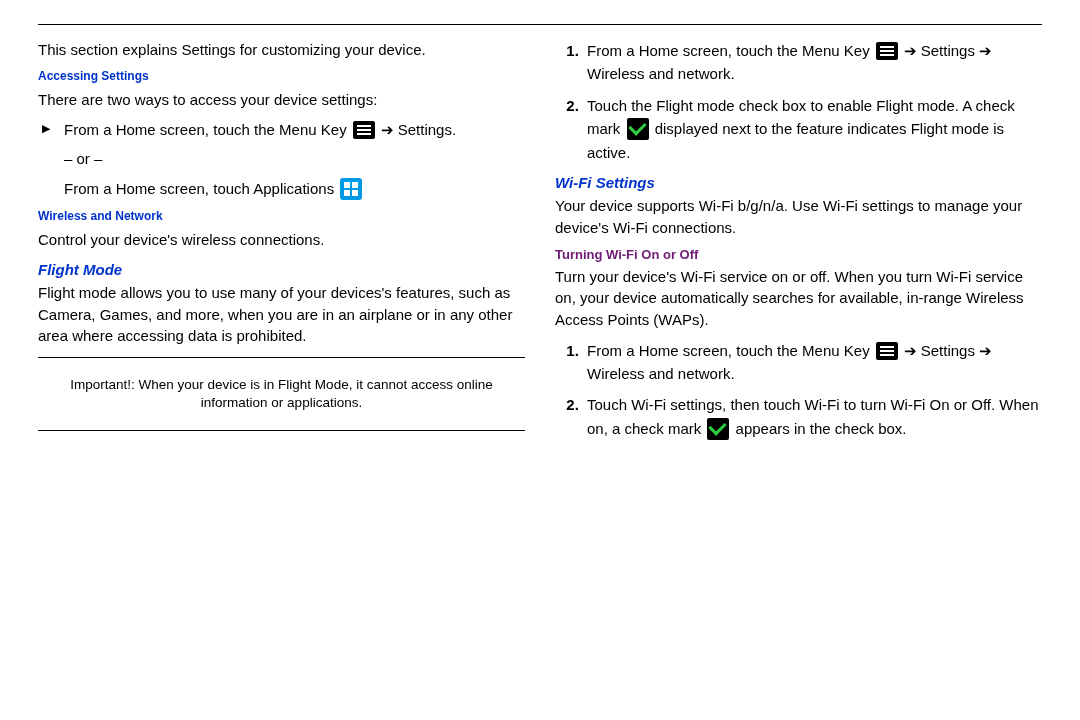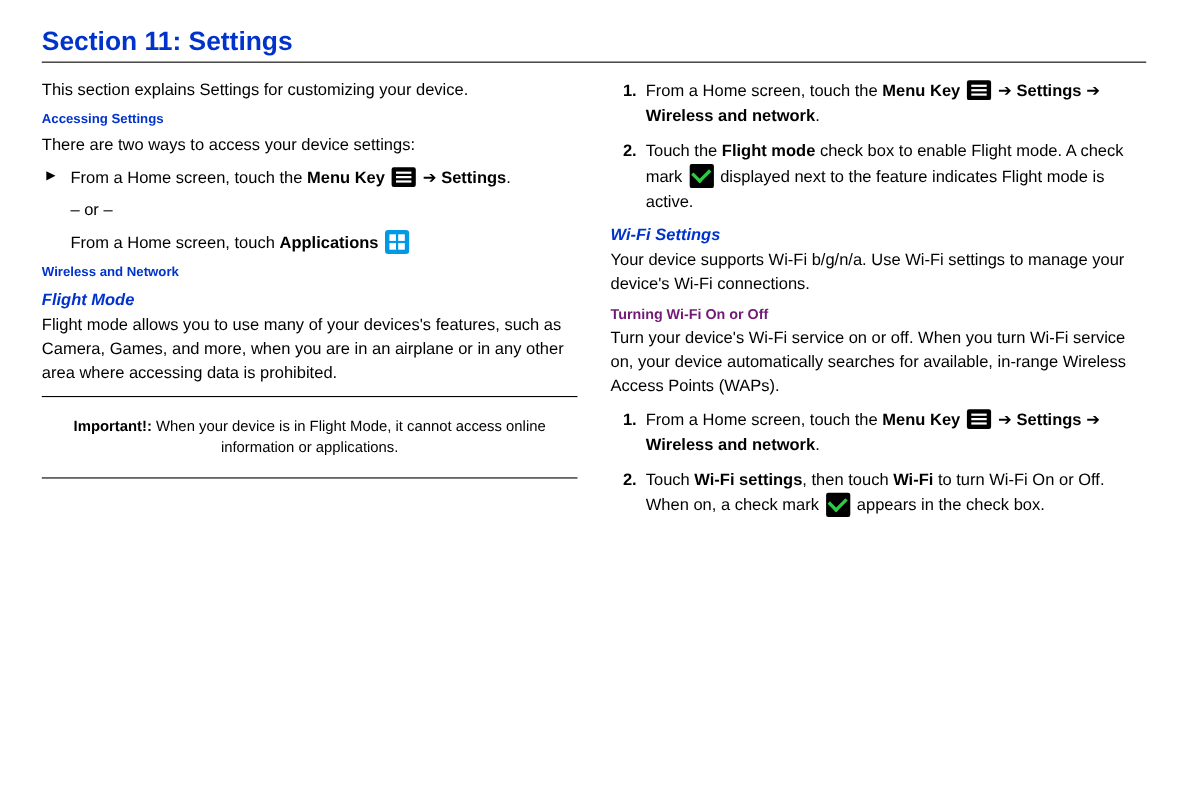--- a/index.html
+++ b/index.html
@@ -90,21 +90,21 @@
   }
   .note-box {
     border-top: 1.5px solid #000;
     border-bottom: 1.5px solid #000;
     padding: 18px 4px;
     font-size: 13.5px;
     text-align: center;
     line-height: 1.35;
     margin: 10px 0;
   }
-  .bold { font-weight: bold; }
+  .bold { font-weight: normal; }
   .icon {
     display: inline-block;
     vertical-align: middle;
     margin: 0 2px;
   }
   .menu-key-icon {
     width: 22px;
     height: 18px;
     background: #000;
     position: relative;
@@ -165,21 +165,20 @@
     color: #222;
     padding-top: 6px;
   }
   .footer .pg { margin-left: 18px; }
 </style>
 </head>
 <body>
 
 <div class="page">
 
-  <h1 class="section-title">Section 11: Settings</h1>
   <hr class="rule">
 
   <div class="columns">
 
     <div class="col">
       <p>This section explains Settings for customizing your device.</p>
 
       <div class="h2">Accessing Settings</div>
       <p>There are two ways to access your device settings:</p>
 
@@ -189,20 +188,21 @@
         <span class="arrow">➔</span>
         <span class="bold">Settings</span><span>.</span>
       </p>
       <p class="indent">– or –</p>
       <p class="indent">
         <span>From a Home screen, touch </span><span class="bold">Applications</span>
         <span class="icon apps-icon"></span>
       </p>
 
       <div class="h2">Wireless and Network</div>
+      <p>Control your device's wireless connections.</p>
 
       <div class="h3">Flight Mode</div>
       <p>Flight mode allows you to use many of your devices's features, such as Camera, Games, and more, when you are in an airplane or in any other area where accessing data is prohibited.</p>
 
       <div class="note-box">
         <span class="bold">Important!:</span><span> When your device is in Flight Mode, it cannot access online information or applications.</span>
       </div>
     </div>
 
     <div class="col">

